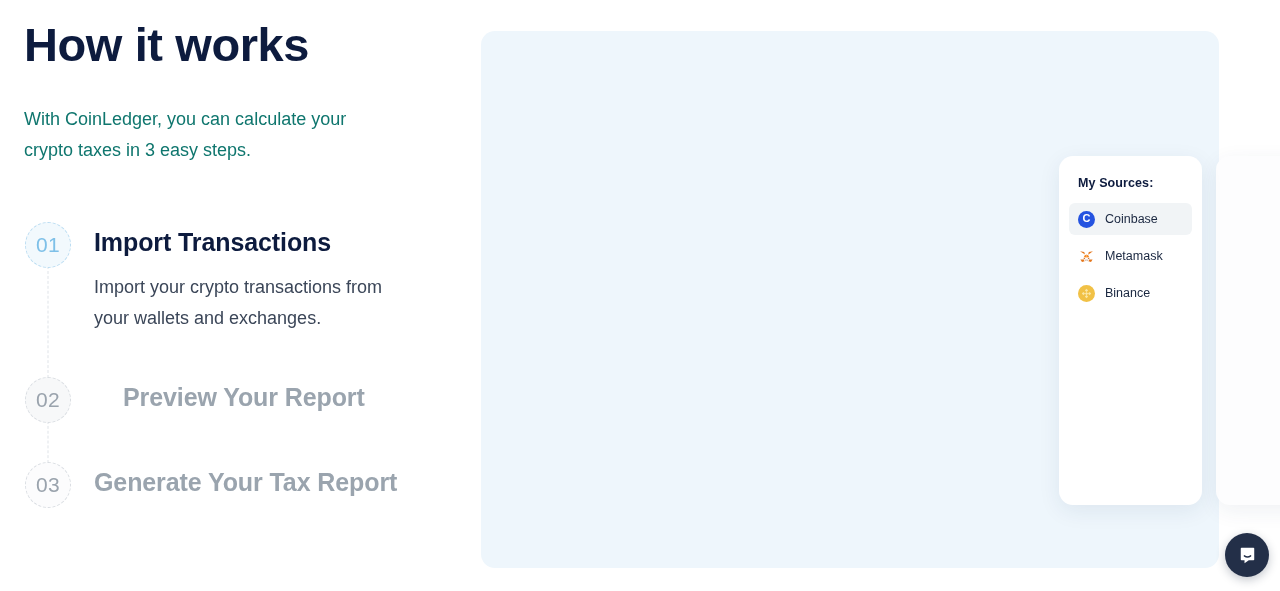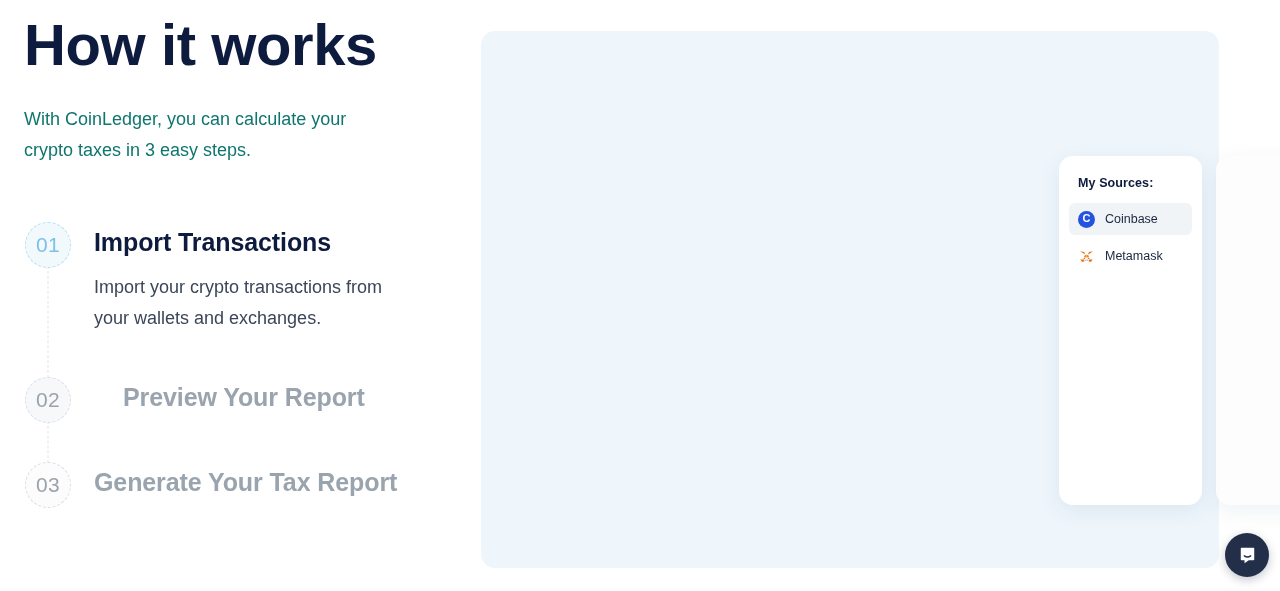--- a/index.html
+++ b/index.html
@@ -26,21 +26,21 @@
     left: 24px;
     top: 0;
     width: 430px;
     height: 591px;
   }
 
   .page-title {
     position: absolute;
     left: 0;
     top: 17px;
-    font-size: 58px;
+    font-size: 47px;
     line-height: 56px;
     font-weight: 700;
     letter-spacing: -0.4px;
     color: #0d1b3e;
   }
 
   .page-subtitle {
     position: absolute;
     left: 0;
     top: 104px;
@@ -317,20 +317,32 @@
             <path d="M6.6 7.6 L5.8 9.2 L8.5 9.4 L8.4 6.4 Z" fill="#f6851b"></path>
             <path d="M10.4 7.6 L8.6 6.4 L8.5 9.4 L11.2 9.2 Z" fill="#f6851b"></path>
             <path d="M5.6 11.5 L7.3 10.7 L5.9 9.4 Z" fill="#cd6116"></path>
             <path d="M11.4 11.5 L11.1 9.4 L9.7 10.7 Z" fill="#cd6116"></path>
             <path d="M6.9 13.3 L8.5 12.6 L10.1 13.3 L10 11.6 L7 11.6 Z" fill="#d7c1b3"></path>
           </svg>
         </span>
         <span class="source-label">Metamask</span>
       </div>
 
+      <div class="source-row">
+        <span class="src-icon icon-binance">
+          <svg width="13" height="13" viewBox="0 0 16 16" aria-hidden="true">
+            <path d="M8 2.2 L10 4.2 L8 6.2 L6 4.2 Z" fill="#fbe7a6"></path>
+            <path d="M8 9.8 L10 11.8 L8 13.8 L6 11.8 Z" fill="#fbe7a6"></path>
+            <path d="M4.2 6 L6.2 8 L4.2 10 L2.2 8 Z" fill="#fbe7a6"></path>
+            <path d="M11.8 6 L13.8 8 L11.8 10 L9.8 8 Z" fill="#fbe7a6"></path>
+            <path d="M8 6 L10 8 L8 10 L6 8 Z" fill="#fbe7a6"></path>
+          </svg>
+        </span>
+        <span class="source-label">Binance</span>
+      </div>
     </div>
 
   </div>
 
   <div class="chat-launcher">
     <span style="display:flex;">
       <svg width="21" height="21" viewBox="0 0 24 24" aria-hidden="true">
         <path d="M5.2 3.2 h13.6 a0.9 0.9 0 0 1 0.9 0.9 v12.4 a0.9 0.9 0 0 1 -0.9 0.9 h-5.3
                  l-4.9 3.4 v-3.4 h-3.4 a0.9 0.9 0 0 1 -0.9 -0.9 v-12.4 a0.9 0.9 0 0 1 0.9 -0.9 z" fill="#ffffff"></path>
         <path d="M8.4 12.4 q3.6 2.6 7.2 0" stroke="#232f48" stroke-width="1.6" fill="none" stroke-linecap="round"></path>

